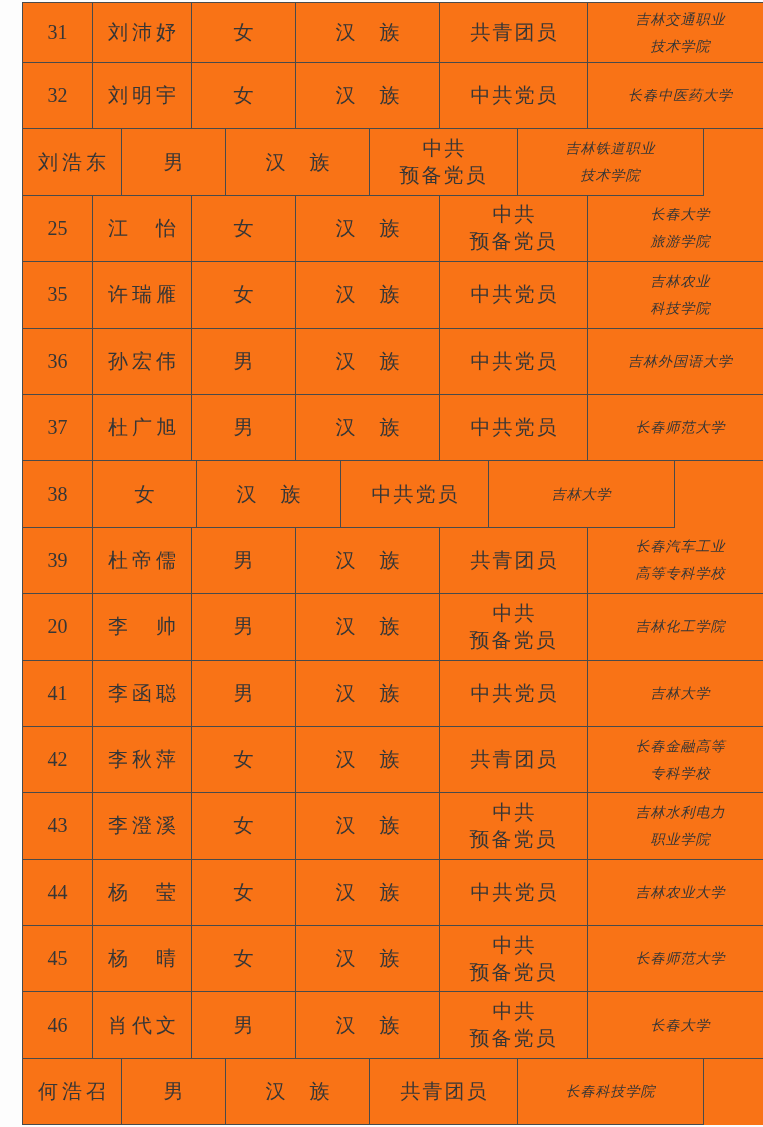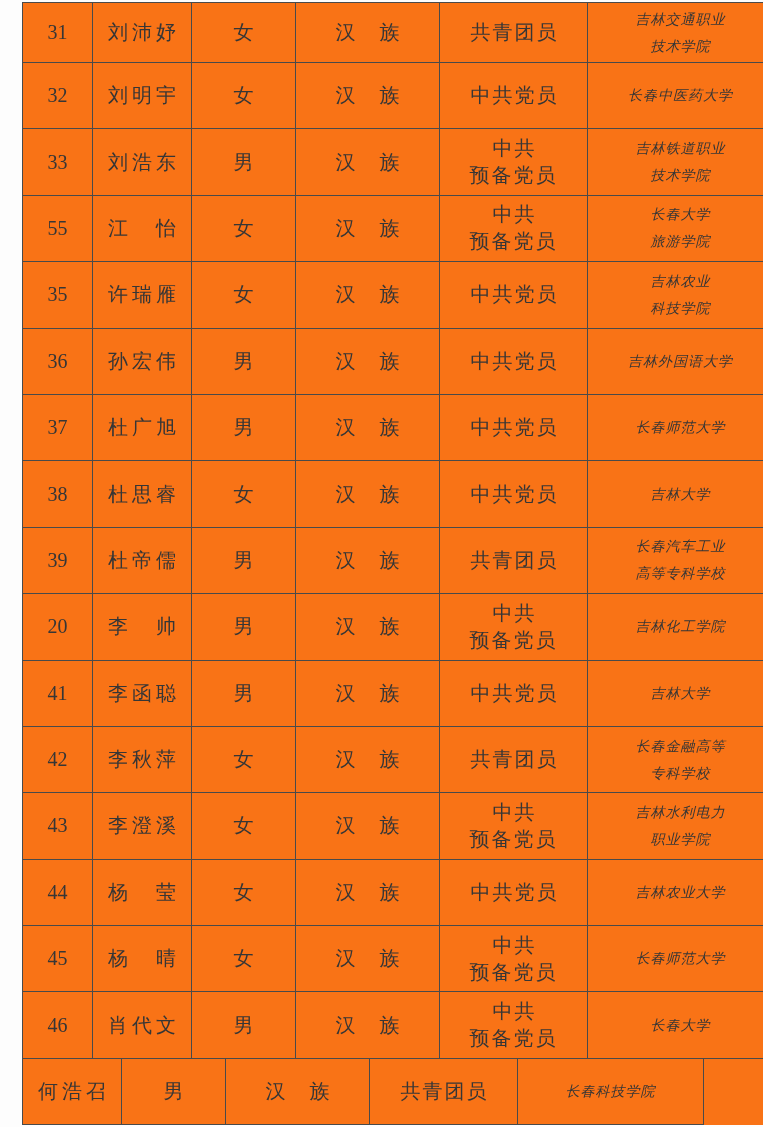--- a/index.html
+++ b/index.html
@@ -66,31 +66,30 @@
   </div>
     <div class="row">
     <div class="cell c-no">32</div>
     <div class="cell c-name">刘明宇</div>
     <div class="cell c-gender">女</div>
     <div class="cell c-eth">汉　族</div>
     <div class="cell c-status">中共党员</div>
     <div class="cell c-school">长春中医药大学</div>
   </div>
     <div class="row">
-    <div class="cell c-no">33</div>
     <div class="cell c-name">刘浩东</div>
     <div class="cell c-gender">男</div>
     <div class="cell c-eth">汉　族</div>
     <div class="cell c-status">中共
 预备党员</div>
     <div class="cell c-school">吉林铁道职业
 技术学院</div>
   </div>
     <div class="row">
-    <div class="cell c-no">55</div>
+    <div class="cell c-no">25</div>
     <div class="cell c-name">江　怡</div>
     <div class="cell c-gender">女</div>
     <div class="cell c-eth">汉　族</div>
     <div class="cell c-status">中共
 预备党员</div>
     <div class="cell c-school">长春大学
 旅游学院</div>
   </div>
     <div class="row">
     <div class="cell c-no">35</div>
@@ -112,21 +111,20 @@
     <div class="row">
     <div class="cell c-no">37</div>
     <div class="cell c-name">杜广旭</div>
     <div class="cell c-gender">男</div>
     <div class="cell c-eth">汉　族</div>
     <div class="cell c-status">中共党员</div>
     <div class="cell c-school">长春师范大学</div>
   </div>
     <div class="row">
     <div class="cell c-no">38</div>
-    <div class="cell c-name">杜思睿</div>
     <div class="cell c-gender">女</div>
     <div class="cell c-eth">汉　族</div>
     <div class="cell c-status">中共党员</div>
     <div class="cell c-school">吉林大学</div>
   </div>
     <div class="row">
     <div class="cell c-no">39</div>
     <div class="cell c-name">杜帝儒</div>
     <div class="cell c-gender">男</div>
     <div class="cell c-eth">汉　族</div>

